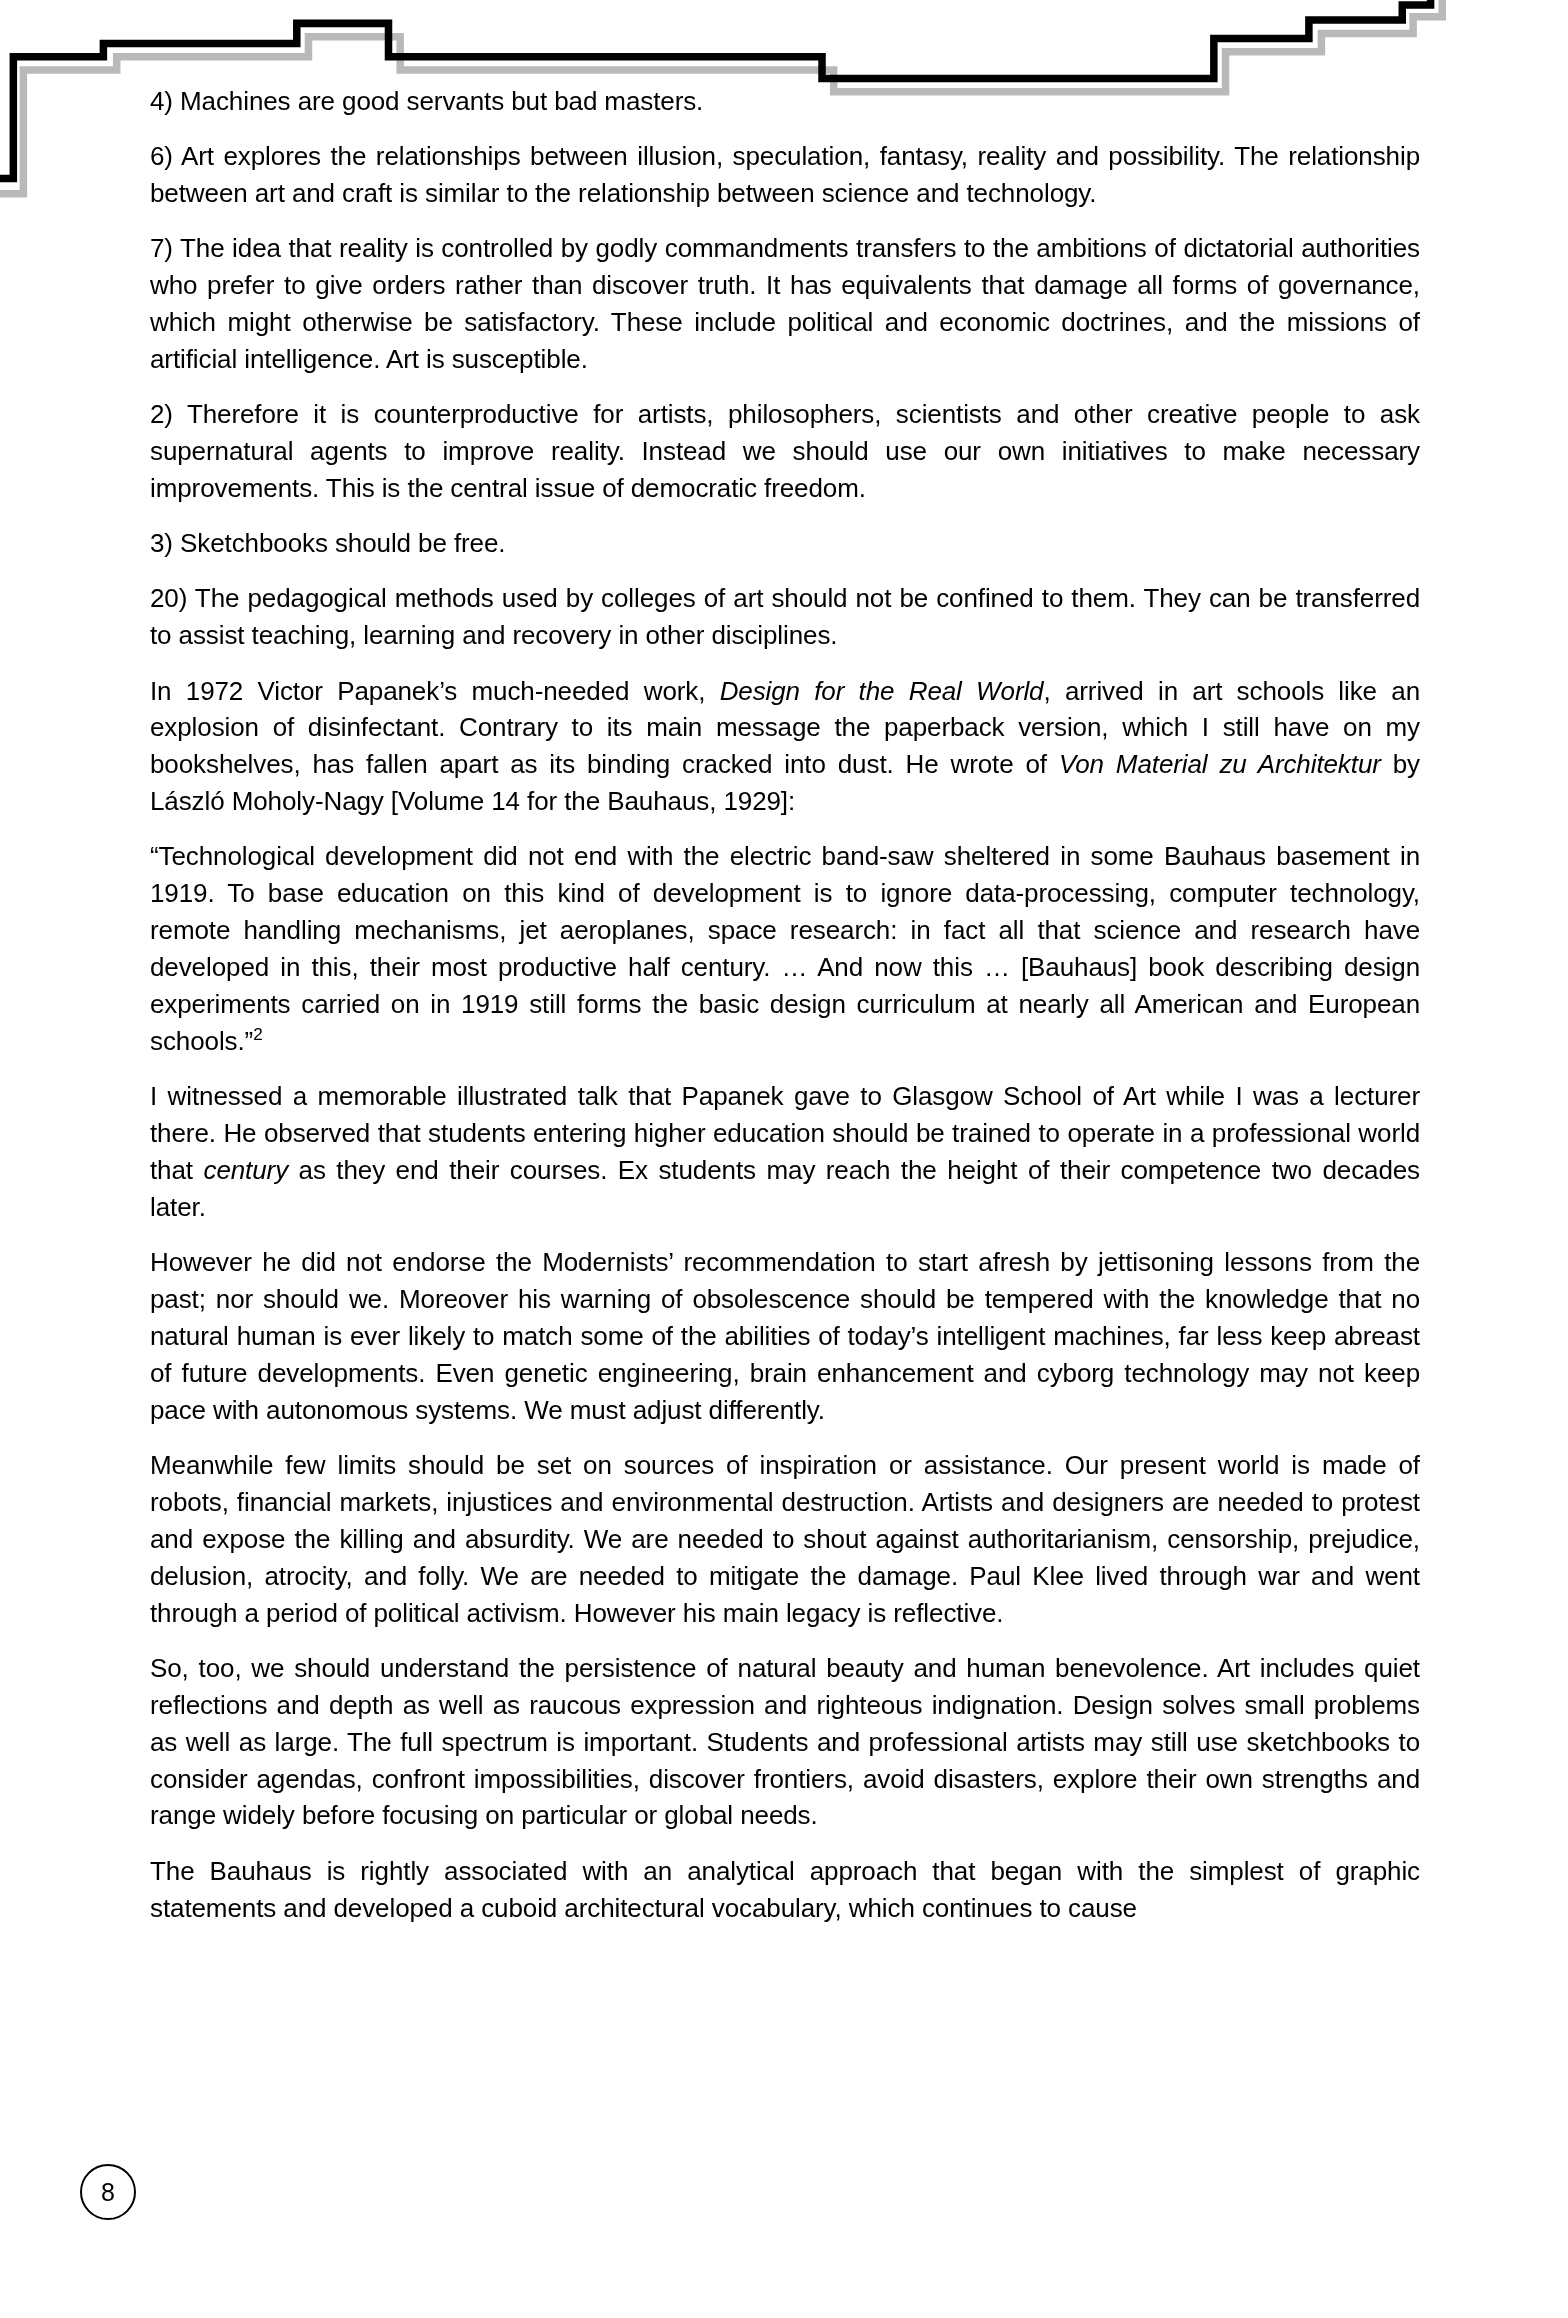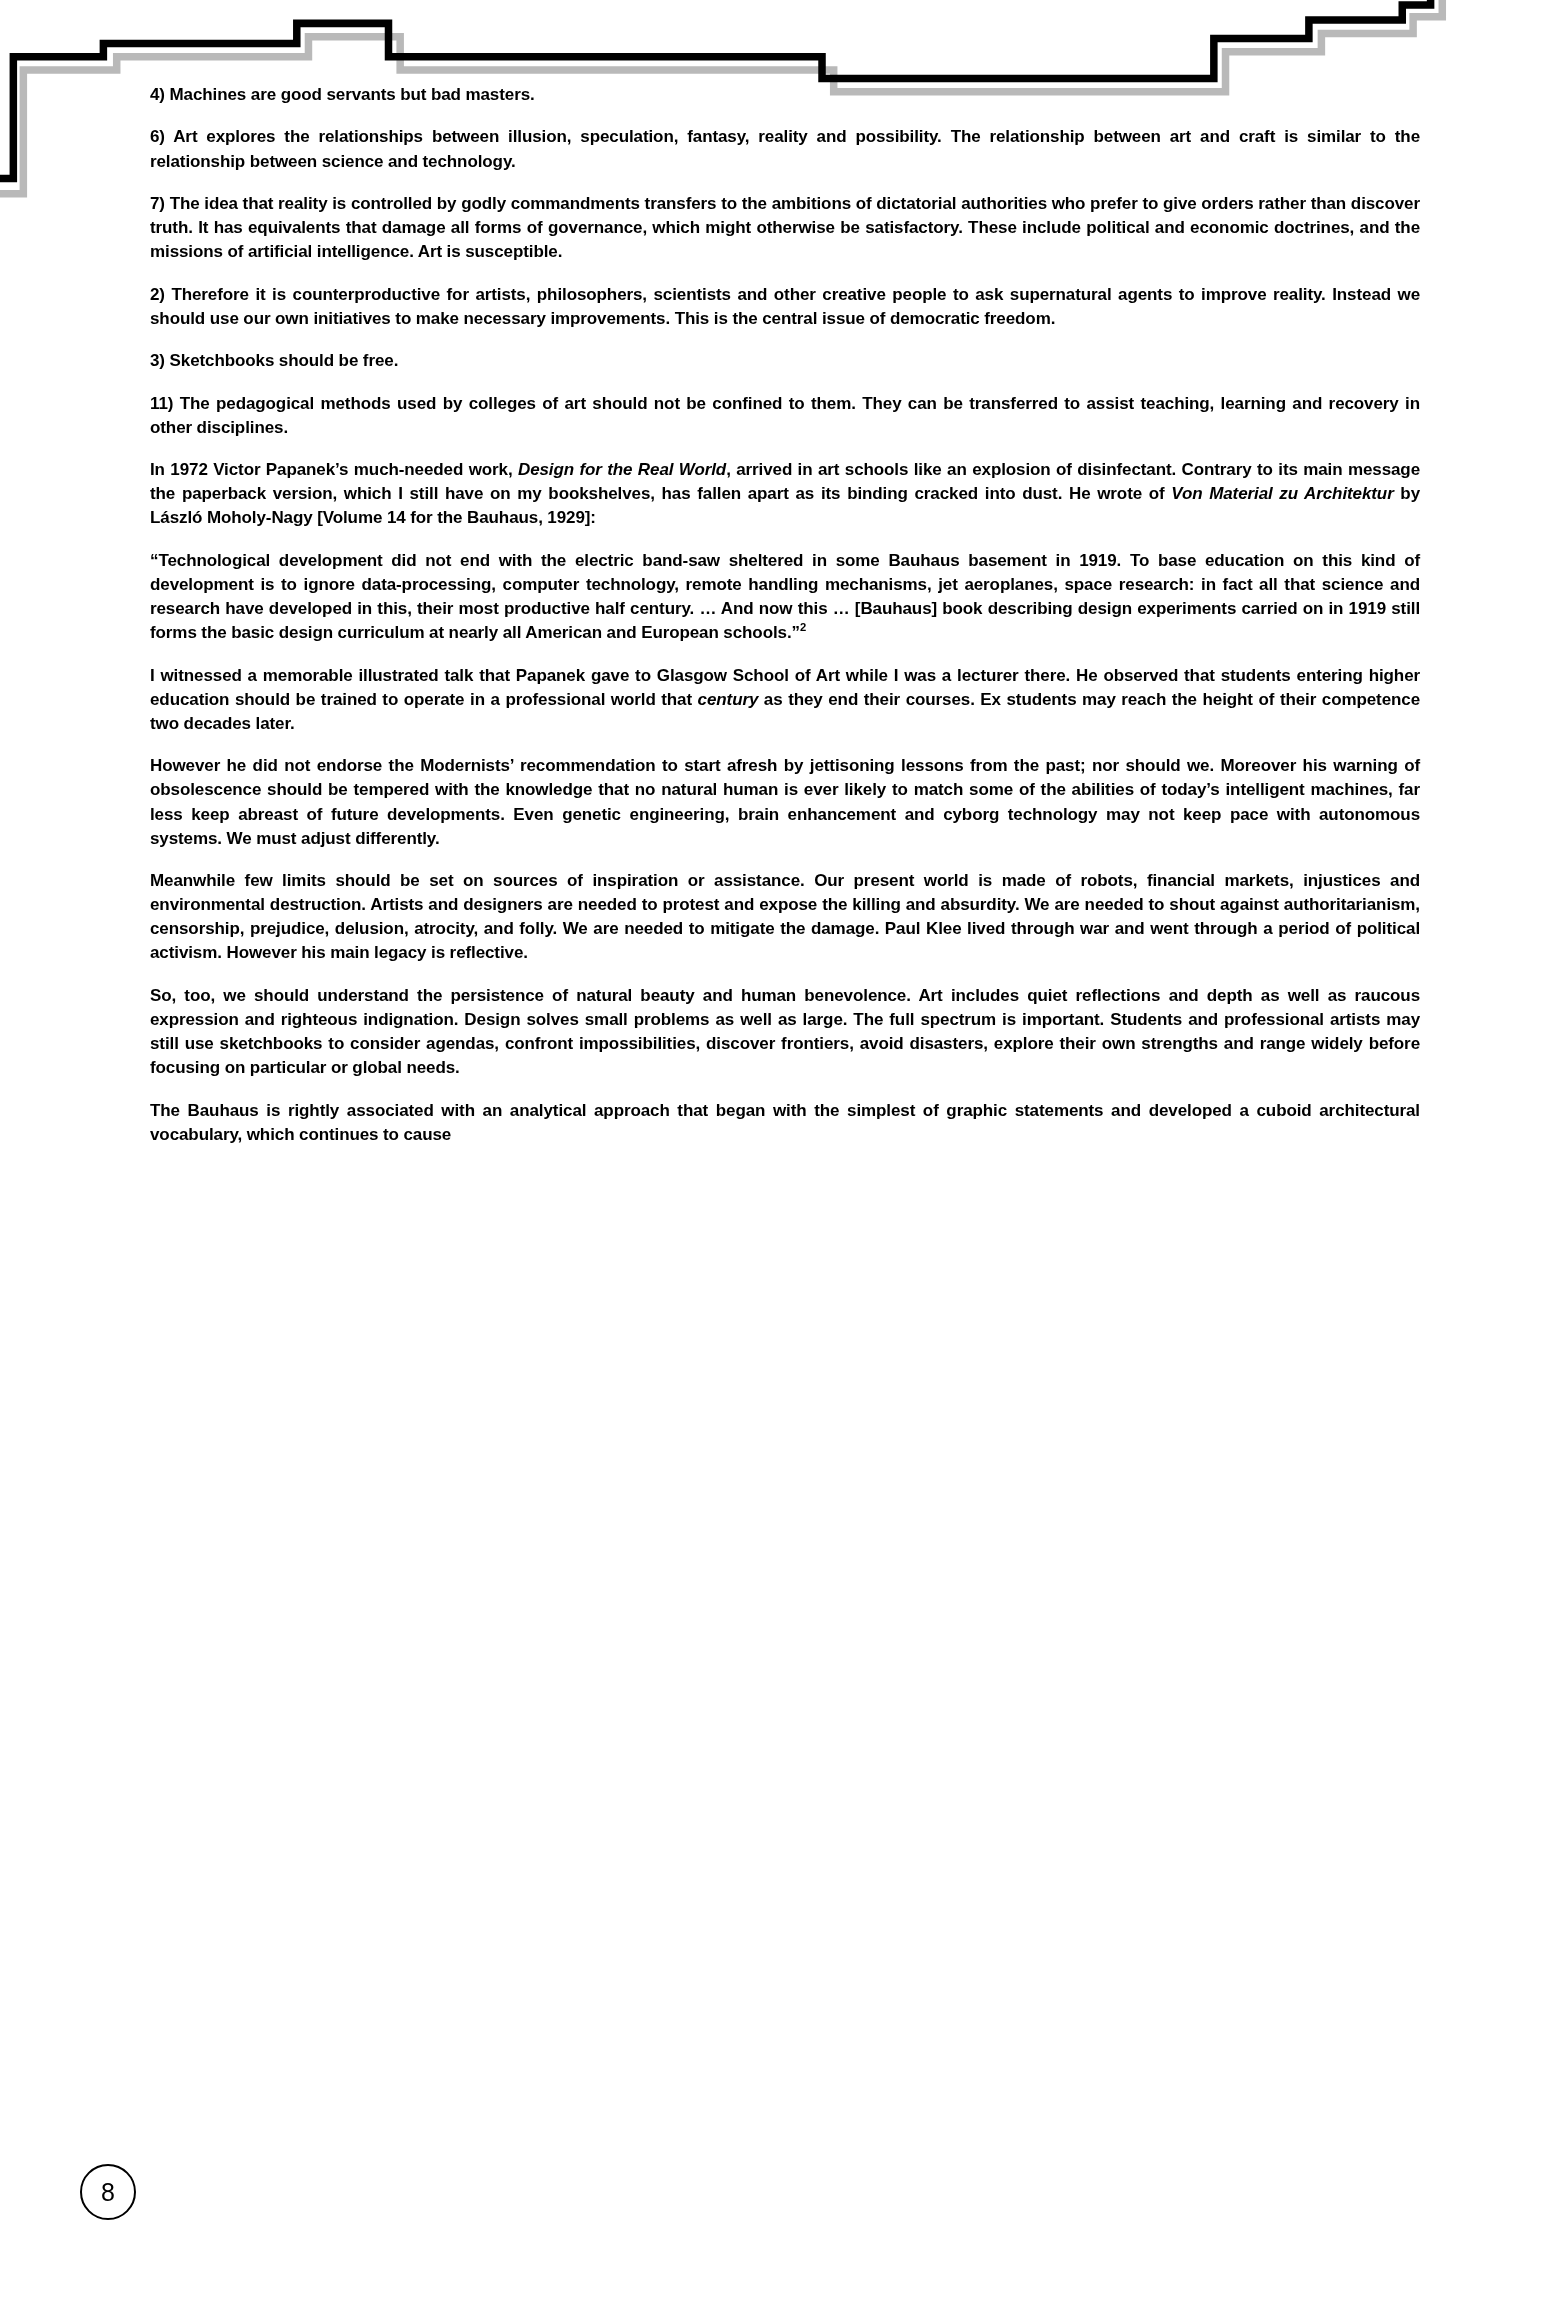--- a/index.html
+++ b/index.html
@@ -29,26 +29,25 @@
   
   .content {
     position: absolute;
     left: 150px;
     top: 83px;
     width: 1270px;
   }
 
   p.para {
     margin: 0 0 18.3px 0;
-    font-size: 17px;
+    font-size: 26px;
     line-height: 1.42;
     text-align: justify;
     text-justify: inter-word;
     letter-spacing: -0.1px;
-    font-weight: bold;
   }
   p.para:last-child { margin-bottom: 14px; }
 
   .gap-before { margin-top: 28px; }
 
   i, .ital { font-style: italic; }
 
   sup {
     font-size: 0.66em;
     vertical-align: super;
@@ -80,21 +79,21 @@
 
   <polyline fill="none" stroke="#000000" stroke-width="9" points="0,214 16,214 16,68 124,68 124,52 356,52 356,28 466,28 466,68 986,68 986,94 1456,94 1456,46 1570,46 1570,24 1682,24 1682,6 1716,6 1716,0"></polyline>
 </svg>
 
 <div class="content">
   <p class="para">4) Machines are good servants but bad masters.</p>
   <p class="para">6) Art explores the relationships between illusion, speculation, fantasy, reality and possibility. The relationship between art and craft is similar to the relationship between science and technology.</p>
   <p class="para">7) The idea that reality is controlled by godly commandments transfers to the ambitions of dictatorial authorities who prefer to give orders rather than discover truth. It has equivalents that damage all forms of governance, which might otherwise be satisfactory. These include political and economic doctrines, and the missions of artificial intelligence. Art is susceptible.</p>
   <p class="para">2) Therefore it is counterproductive for artists, philosophers, scientists and other creative people to ask supernatural agents to improve reality. Instead we should use our own initiatives to make necessary improvements. This is the central issue of democratic freedom.</p>
   <p class="para">3) Sketchbooks should be free.</p>
-  <p class="para">11) The pedagogical methods used by colleges of art should not be confined to them. They can be transferred to assist teaching, learning and recovery in other disciplines.</p>
+  <p class="para">20) The pedagogical methods used by colleges of art should not be confined to them. They can be transferred to assist teaching, learning and recovery in other disciplines.</p>
   <p class="para gap-before">In 1972 Victor Papanek’s much-needed work, <i>Design for the Real World</i>, arrived in art schools like an explosion of disinfectant. Contrary to its main message the paperback version, which I still have on my bookshelves, has fallen apart as its binding cracked into dust. He wrote of <i>Von Material zu Architektur</i> by László Moholy-Nagy [Volume 14 for the Bauhaus, 1929]:</p>
   <p class="para">“Technological development did not end with the electric band-saw sheltered in some Bauhaus basement in 1919. To base education on this kind of development is to ignore data-processing, computer technology, remote handling mechanisms, jet aeroplanes, space research: in fact all that science and research have developed in this, their most productive half century. … And now this … [Bauhaus] book describing design experiments carried on in 1919 still forms the basic design curriculum at nearly all American and European schools.”<sup>2</sup></p>
   <p class="para">I witnessed a memorable illustrated talk that Papanek gave to Glasgow School of Art while I was a lecturer there. He observed that students entering higher education should be trained to operate in a professional world that <i>century</i> as they end their courses. Ex students may reach the height of their competence two decades later.</p>
   <p class="para">However he did not endorse the Modernists’ recommendation to start afresh by jettisoning lessons from the past; nor should we. Moreover his warning of obsolescence should be tempered with the knowledge that no natural human is ever likely to match some of the abilities of today’s intelligent machines, far less keep abreast of future developments. Even genetic engineering, brain enhancement and cyborg technology may not keep pace with autonomous systems. We must adjust differently.</p>
   <p class="para">Meanwhile few limits should be set on sources of inspiration or assistance. Our present world is made of robots, financial markets, injustices and environmental destruction. Artists and designers are needed to protest and expose the killing and absurdity. We are needed to shout against authoritarianism, censorship, prejudice, delusion, atrocity, and folly. We are needed to mitigate the damage. Paul Klee lived through war and went through a period of political activism. However his main legacy is reflective.</p>
   <p class="para">So, too, we should understand the persistence of natural beauty and human benevolence. Art includes quiet reflections and depth as well as raucous expression and righteous indignation. Design solves small problems as well as large. The full spectrum is important. Students and professional artists may still use sketchbooks to consider agendas, confront impossibilities, discover frontiers, avoid disasters, explore their own strengths and range widely before focusing on particular or global needs.</p>
   <p class="para">The Bauhaus is rightly associated with an analytical approach that began with the simplest of graphic statements and developed a cuboid architectural vocabulary, which continues to cause</p>
 </div>
 
 <div class="page-number">

